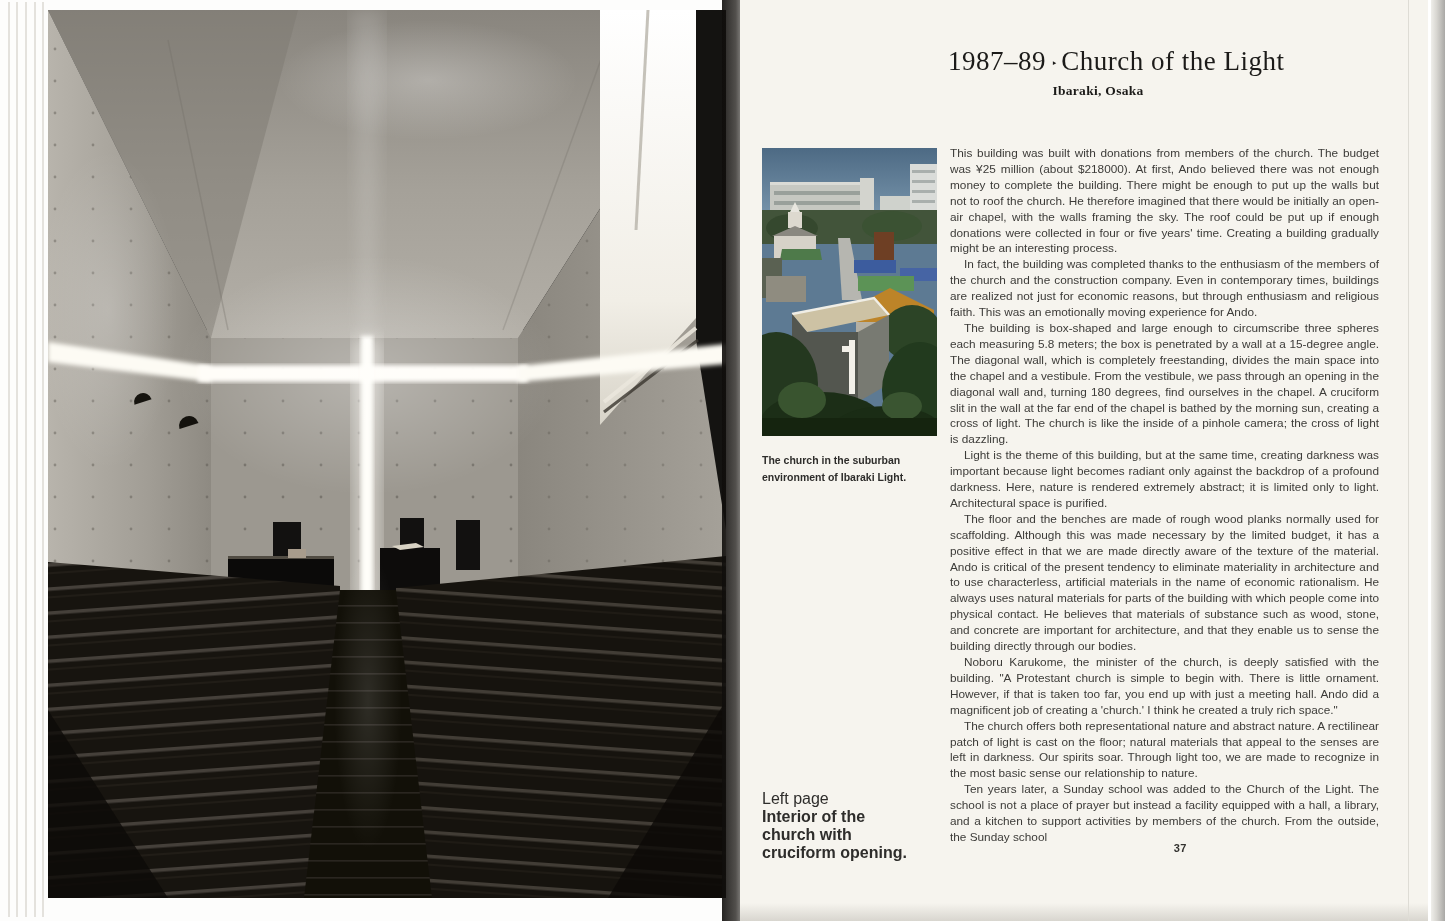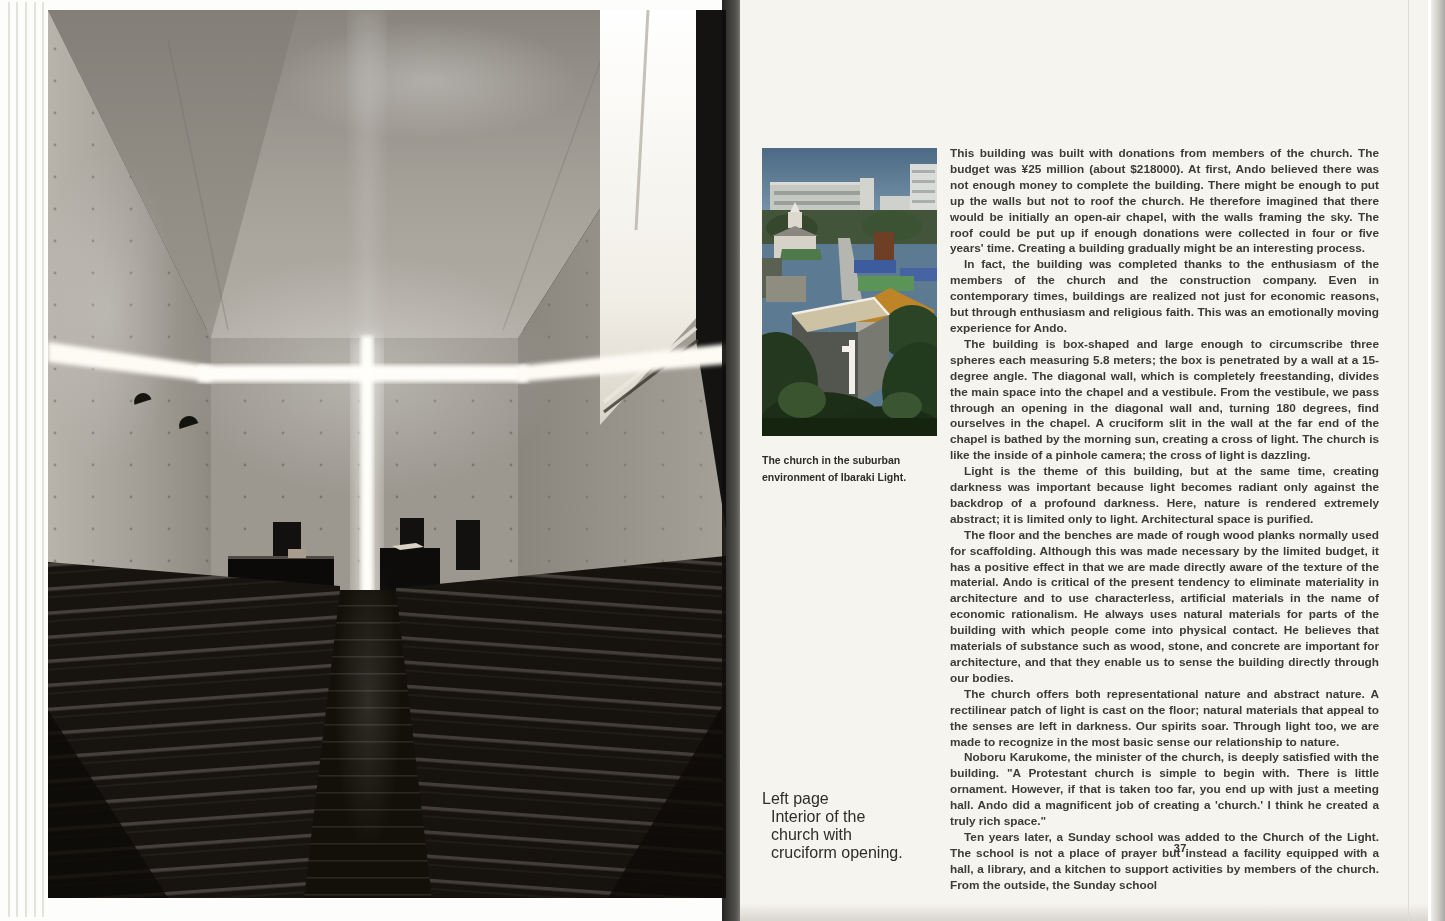--- a/index.html
+++ b/index.html
@@ -28,24 +28,24 @@
   .title-line{font-family:"Liberation Serif",serif;font-size:27px;letter-spacing:0.5px;white-space:nowrap;}
   .title-sep{font-size:13px;vertical-align:2px;padding:0 4px 0 6px;}
   .subtitle{font-family:"Liberation Serif",serif;font-size:13.5px;font-weight:bold;text-align:center;margin-top:6px;letter-spacing:0.3px;}
 
   .suburb-photo{position:absolute;left:22px;top:148px;width:175px;height:288px;overflow:hidden;background:#5d7a93;}
   .photo-caption{position:absolute;left:22px;top:452px;width:145px;
           font-size:10.5px;font-weight:bold;line-height:17px;color:#2e2d2b;}
   .leftpage-caption{position:absolute;left:22px;top:790px;width:150px;
           font-size:16px;line-height:18px;color:#2e2d2b;}
   .leftpage-caption .cap-label{font-weight:normal;display:block;}
-  .leftpage-caption .cap-text{font-weight:normal;display:block;margin-left:9px;}
+  .leftpage-caption .cap-text{font-weight:bold;display:block;}
 
   .body-text{position:absolute;left:210px;top:146px;width:429px;color:#3c3b38;
-          font-size:11.8px;line-height:15.9px;text-align:justify;font-weight:bold;}
+          font-size:11.8px;line-height:15.9px;text-align:justify;}
   .body-text p{margin:0;}
   .body-text p:not(:first-child){text-indent:14px;}
 
   .page-number{position:absolute;left:367px;top:842px;width:80px;text-align:right;
           font-size:11px;font-weight:bold;color:#33322f;letter-spacing:0.5px;}
 </style>
 </head>
 <body>
 
 <div class="spread">
@@ -166,20 +166,26 @@
         <polygon points="0,700 120,888 0,888" fill="#0c0a08" opacity="0.8"></polygon>
         <polygon points="678,690 678,888 560,888" fill="#0c0a08" opacity="0.8"></polygon>
       </svg>
     </div>
   </div>
 
   <div class="gutter"></div>
 
   <div class="right-page">
 
+    <div class="title-block">
+      <div class="title-line">
+        <span>1987–89</span><span class="title-sep">‣</span><span>Church of the Light</span>
+      </div>
+      <div class="subtitle">Ibaraki, Osaka</div>
+    </div>
 
     <div class="suburb-photo">
       <svg width="175" height="288" viewBox="0 0 175 288" xmlns="http://www.w3.org/2000/svg">
         <defs>
           <linearGradient id="gSky" x1="0" y1="0" x2="0" y2="1">
             <stop offset="0" stop-color="#4d6a84"></stop>
               <stop offset="1" stop-color="#7592a9"></stop>
           </linearGradient>
         </defs>
         <rect width="175" height="64" fill="url(#gSky)"></rect>
@@ -239,22 +245,22 @@
       <span class="cap-label">Left page</span>
       <span class="cap-text">Interior of the church with cruciform opening.</span>
     </div>
 
     <div class="body-text">
         <p>This building was built with donations from members of the church. The budget was ¥25 million (about $218000). At first, Ando believed there was not enough money to complete the building. There might be enough to put up the walls but not to roof the church. He therefore imagined that there would be initially an open-air chapel, with the walls framing the sky. The roof could be put up if enough donations were collected in four or five years' time. Creating a building gradually might be an interesting process.</p>
         <p>In fact, the building was completed thanks to the enthusiasm of the members of the church and the construction company. Even in contemporary times, buildings are realized not just for economic reasons, but through enthusiasm and religious faith. This was an emotionally moving experience for Ando.</p>
         <p>The building is box-shaped and large enough to circumscribe three spheres each measuring 5.8 meters; the box is penetrated by a wall at a 15-degree angle. The diagonal wall, which is completely freestanding, divides the main space into the chapel and a vestibule. From the vestibule, we pass through an opening in the diagonal wall and, turning 180 degrees, find ourselves in the chapel. A cruciform slit in the wall at the far end of the chapel is bathed by the morning sun, creating a cross of light. The church is like the inside of a pinhole camera; the cross of light is dazzling.</p>
         <p>Light is the theme of this building, but at the same time, creating darkness was important because light becomes radiant only against the backdrop of a profound darkness. Here, nature is rendered extremely abstract; it is limited only to light. Architectural space is purified.</p>
         <p>The floor and the benches are made of rough wood planks normally used for scaffolding. Although this was made necessary by the limited budget, it has a positive effect in that we are made directly aware of the texture of the material. Ando is critical of the present tendency to eliminate materiality in architecture and to use characterless, artificial materials in the name of economic rationalism. He always uses natural materials for parts of the building with which people come into physical contact. He believes that materials of substance such as wood, stone, and concrete are important for architecture, and that they enable us to sense the building directly through our bodies.</p>
+        <p>Noboru Karukome, the minister of the church, is deeply satisfied with the building. "A Protestant church is simple to begin with. There is little ornament. However, if that is taken too far, you end up with just a meeting hall. Ando did a magnificent job of creating a 'church.' I think he created a truly rich space."</p>
         <p>The church offers both representational nature and abstract nature. A rectilinear patch of light is cast on the floor; natural materials that appeal to the senses are left in darkness. Our spirits soar. Through light too, we are made to recognize in the most basic sense our relationship to nature.</p>
-        <p>Noboru Karukome, the minister of the church, is deeply satisfied with the building. "A Protestant church is simple to begin with. There is little ornament. However, if that is taken too far, you end up with just a meeting hall. Ando did a magnificent job of creating a 'church.' I think he created a truly rich space."</p>
         <p>Ten years later, a Sunday school was added to the Church of the Light. The school is not a place of prayer but instead a facility equipped with a hall, a library, and a kitchen to support activities by members of the church. From the outside, the Sunday school</p>
       </div>
 
     <div class="page-number">37</div>
 
     <div class="bottom-shade"></div>
     <div class="right-edge-line"></div>
   </div>
 
   <div class="book-right-edge"></div>

